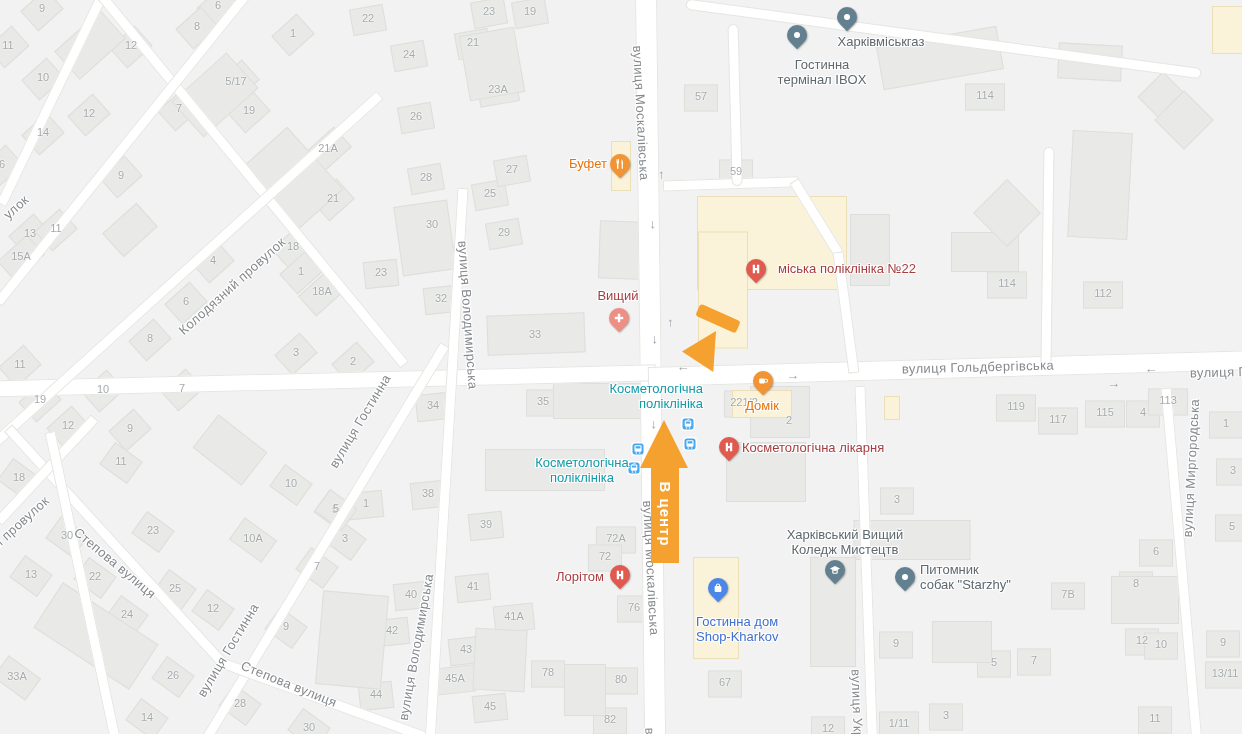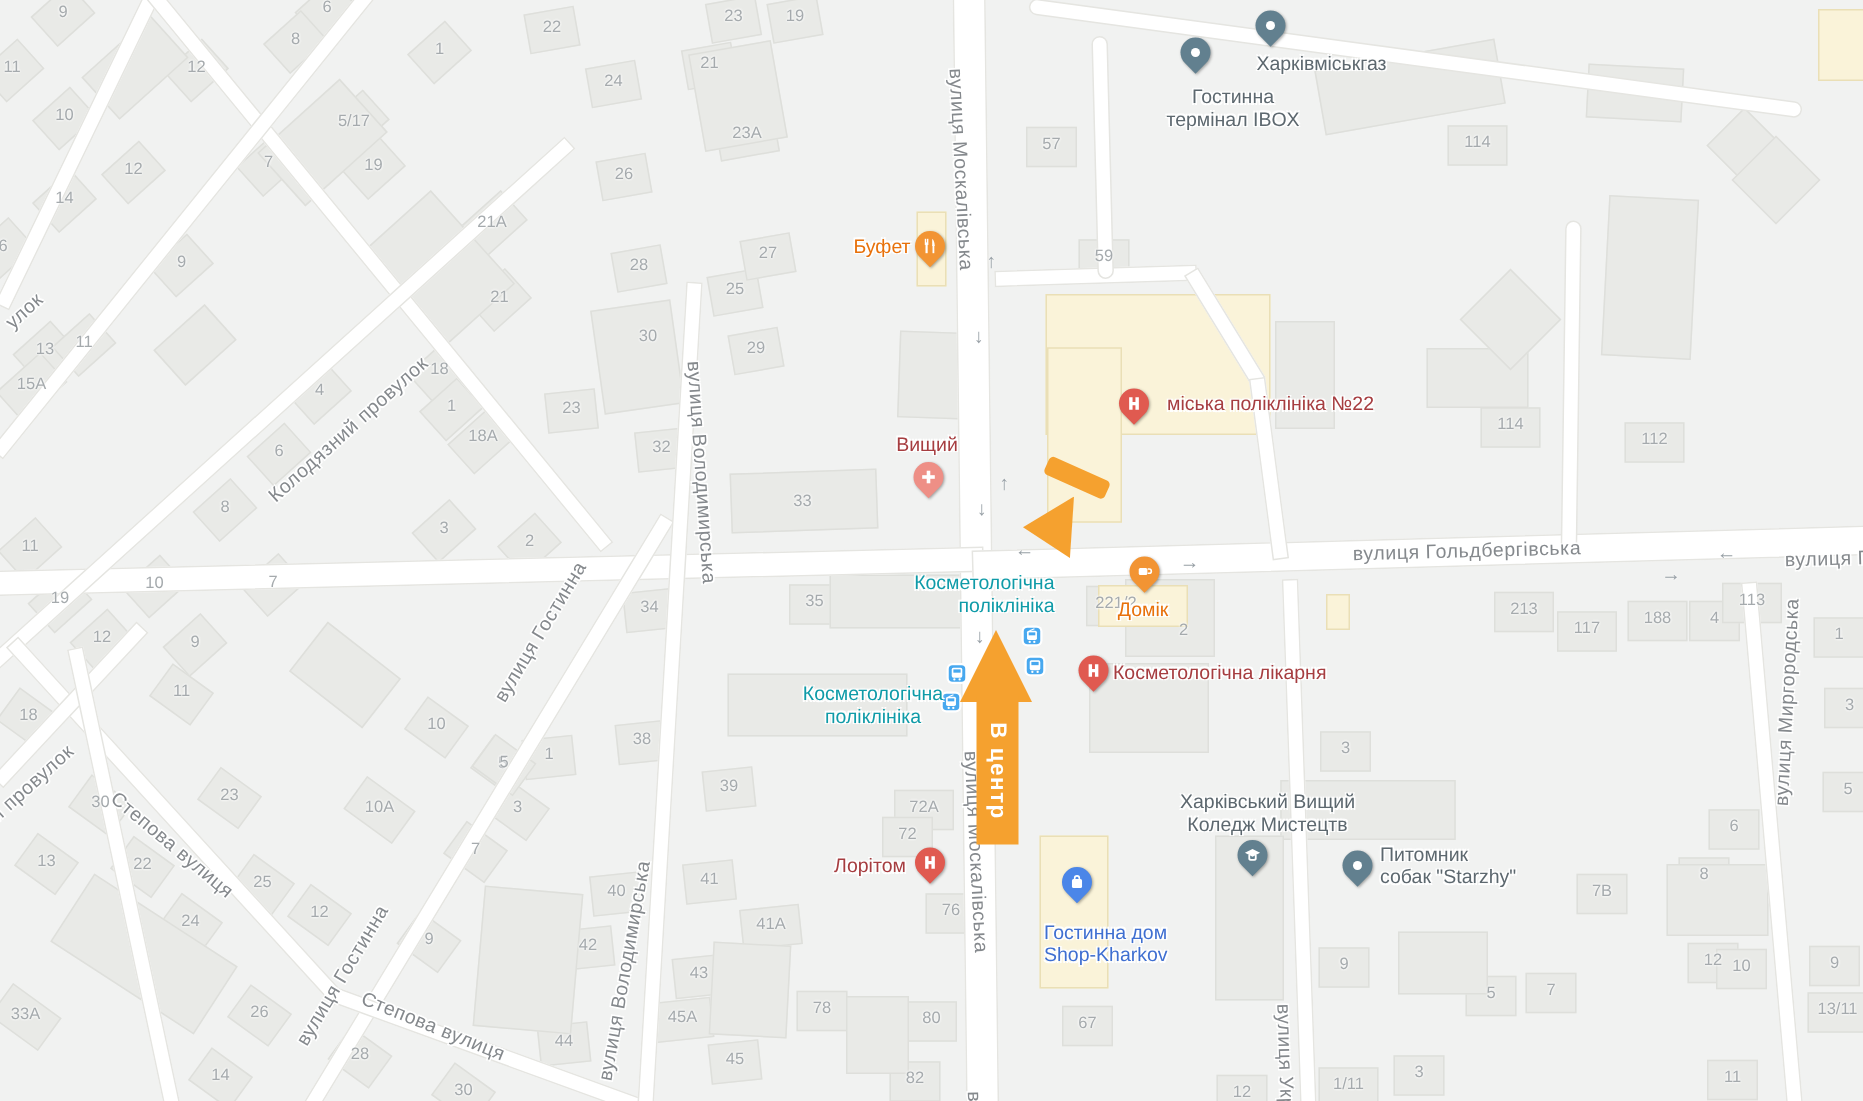--- a/index.html
+++ b/index.html
@@ -321,23 +321,23 @@
       <div class="num ctr" style="--x: 634; --y: 607;">76</div>
       <div class="num ctr" style="--x: 616; --y: 538;">72A</div>
       <div class="num ctr" style="--x: 605; --y: 556;">72</div>
       <div class="num ctr" style="--x: 701; --y: 96;">57</div>
       <div class="num ctr" style="--x: 736; --y: 171;">59</div>
       <div class="num ctr" style="--x: 985; --y: 95;">114</div>
       <div class="num ctr" style="--x: 1007; --y: 283;">114</div>
       <div class="num ctr" style="--x: 1103; --y: 293;">112</div>
       <div class="num ctr" style="--x: 744; --y: 402;">221/2</div>
       <div class="num ctr" style="--x: 789; --y: 420;">2</div>
-      <div class="num ctr" style="--x: 1016; --y: 406;">213</div>
+      <div class="num ctr" style="--x: 1016; --y: 406;">119</div>
       <div class="num ctr" style="--x: 1058; --y: 419;">117</div>
-      <div class="num ctr" style="--x: 1105; --y: 412;">188</div>
+      <div class="num ctr" style="--x: 1105; --y: 412;">115</div>
       <div class="num ctr" style="--x: 1143; --y: 412;">4</div>
       <div class="num ctr" style="--x: 1168; --y: 400;">113</div>
       <div class="num ctr" style="--x: 1226; --y: 423;">1</div>
       <div class="num ctr" style="--x: 1233; --y: 470;">3</div>
       <div class="num ctr" style="--x: 1232; --y: 526;">5</div>
       <div class="num ctr" style="--x: 1156; --y: 551;">6</div>
       <div class="num ctr" style="--x: 897; --y: 499;">3</div>
       <div class="num ctr" style="--x: 1136; --y: 583;">8</div>
       <div class="num ctr" style="--x: 1068; --y: 594;">7B</div>
       <div class="num ctr" style="--x: 1142; --y: 640;">12</div>

